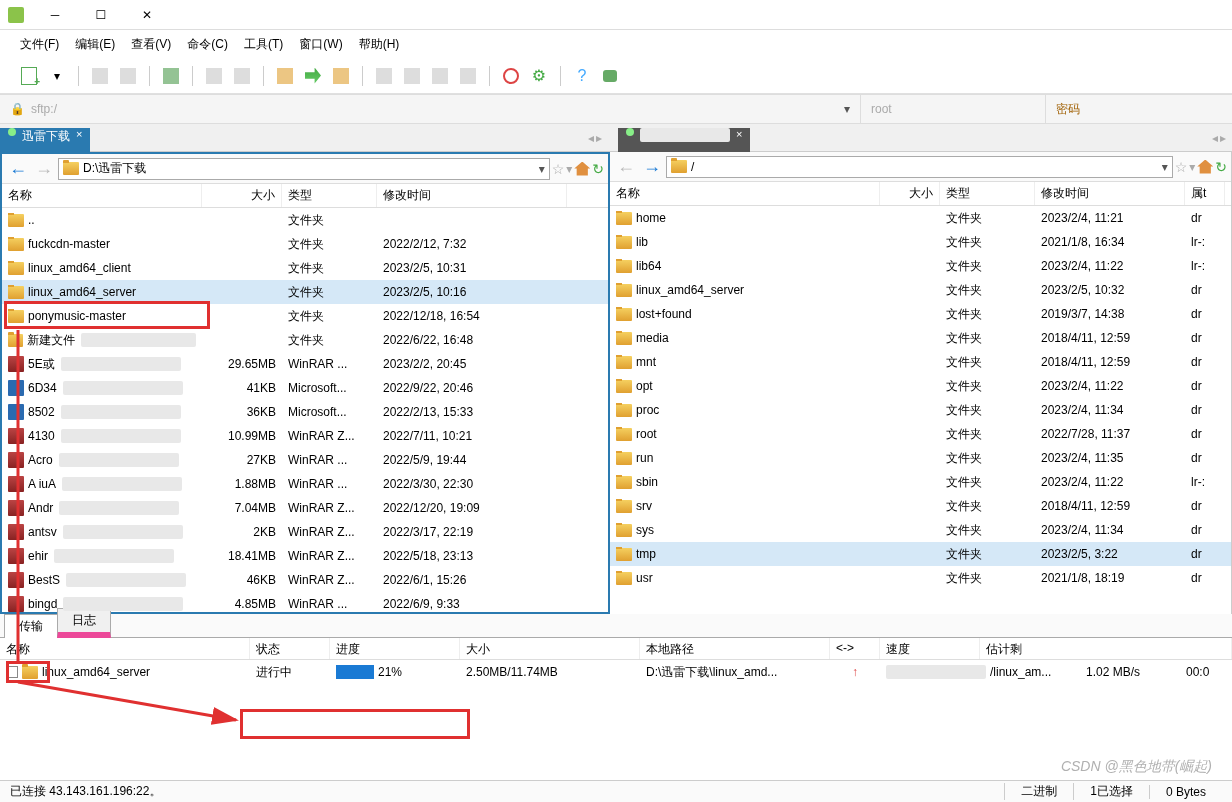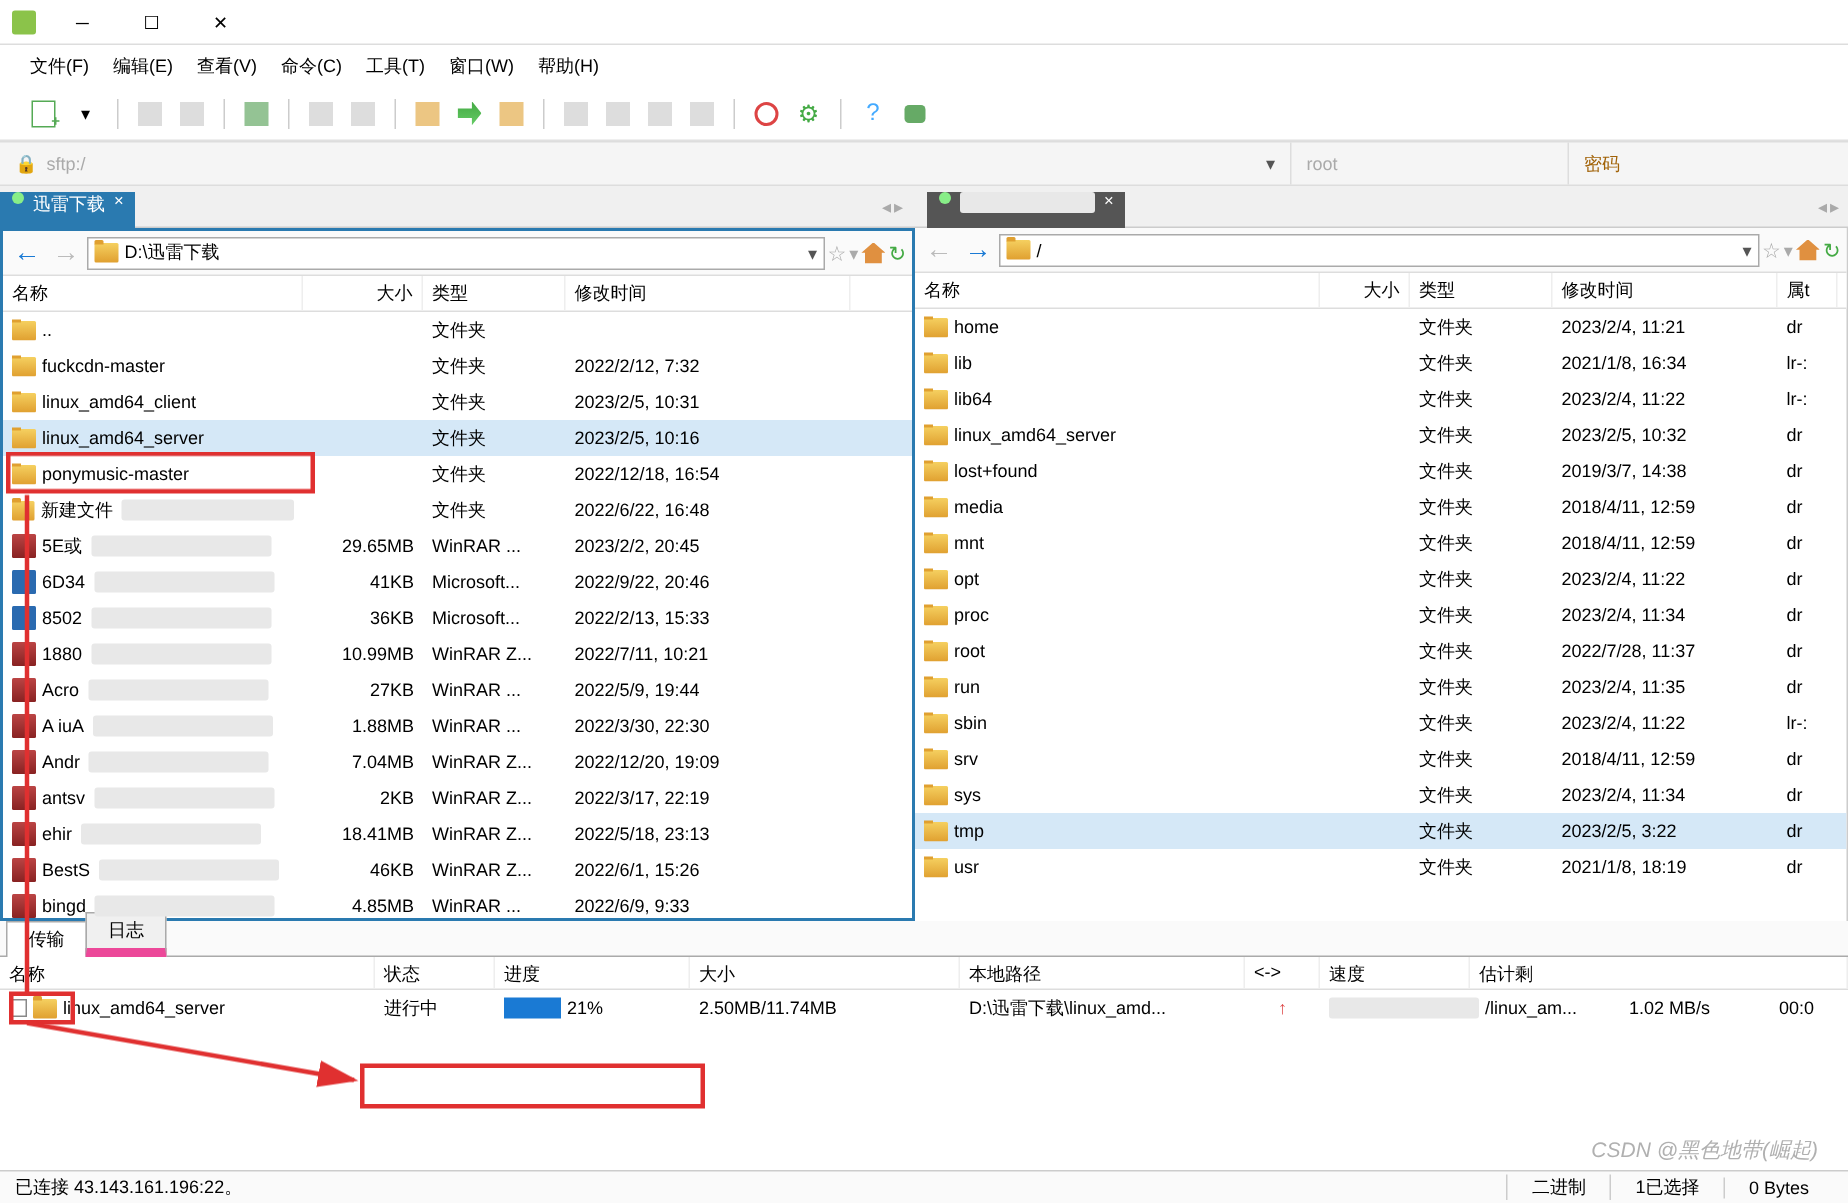--- a/index.html
+++ b/index.html
@@ -291,21 +291,21 @@
             <span style="flex:0 0 auto">8502</span>
             <div class="blur-box" style="width:120px;height:14px;margin-left:2px"></div>
           </div>
           <div class="fr-cell col-size">36KB</div>
           <div class="fr-cell col-type">Microsoft...</div>
           <div class="fr-cell col-date">2022/2/13, 15:33</div>
         </div>
         <div class="file-row">
           <div class="fr-cell col-name">
             <div class="rar-ico"></div>
-            <span style="flex:0 0 auto">1880</span>
+            <span style="flex:0 0 auto">4130</span>
             <div class="blur-box" style="width:120px;height:14px;margin-left:2px"></div>
           </div>
           <div class="fr-cell col-size">10.99MB</div>
           <div class="fr-cell col-type">WinRAR Z...</div>
           <div class="fr-cell col-date">2022/7/11, 10:21</div>
         </div>
         <div class="file-row">
           <div class="fr-cell col-name">
             <div class="rar-ico"></div>
             <span style="flex:0 0 auto">Acro</span>

